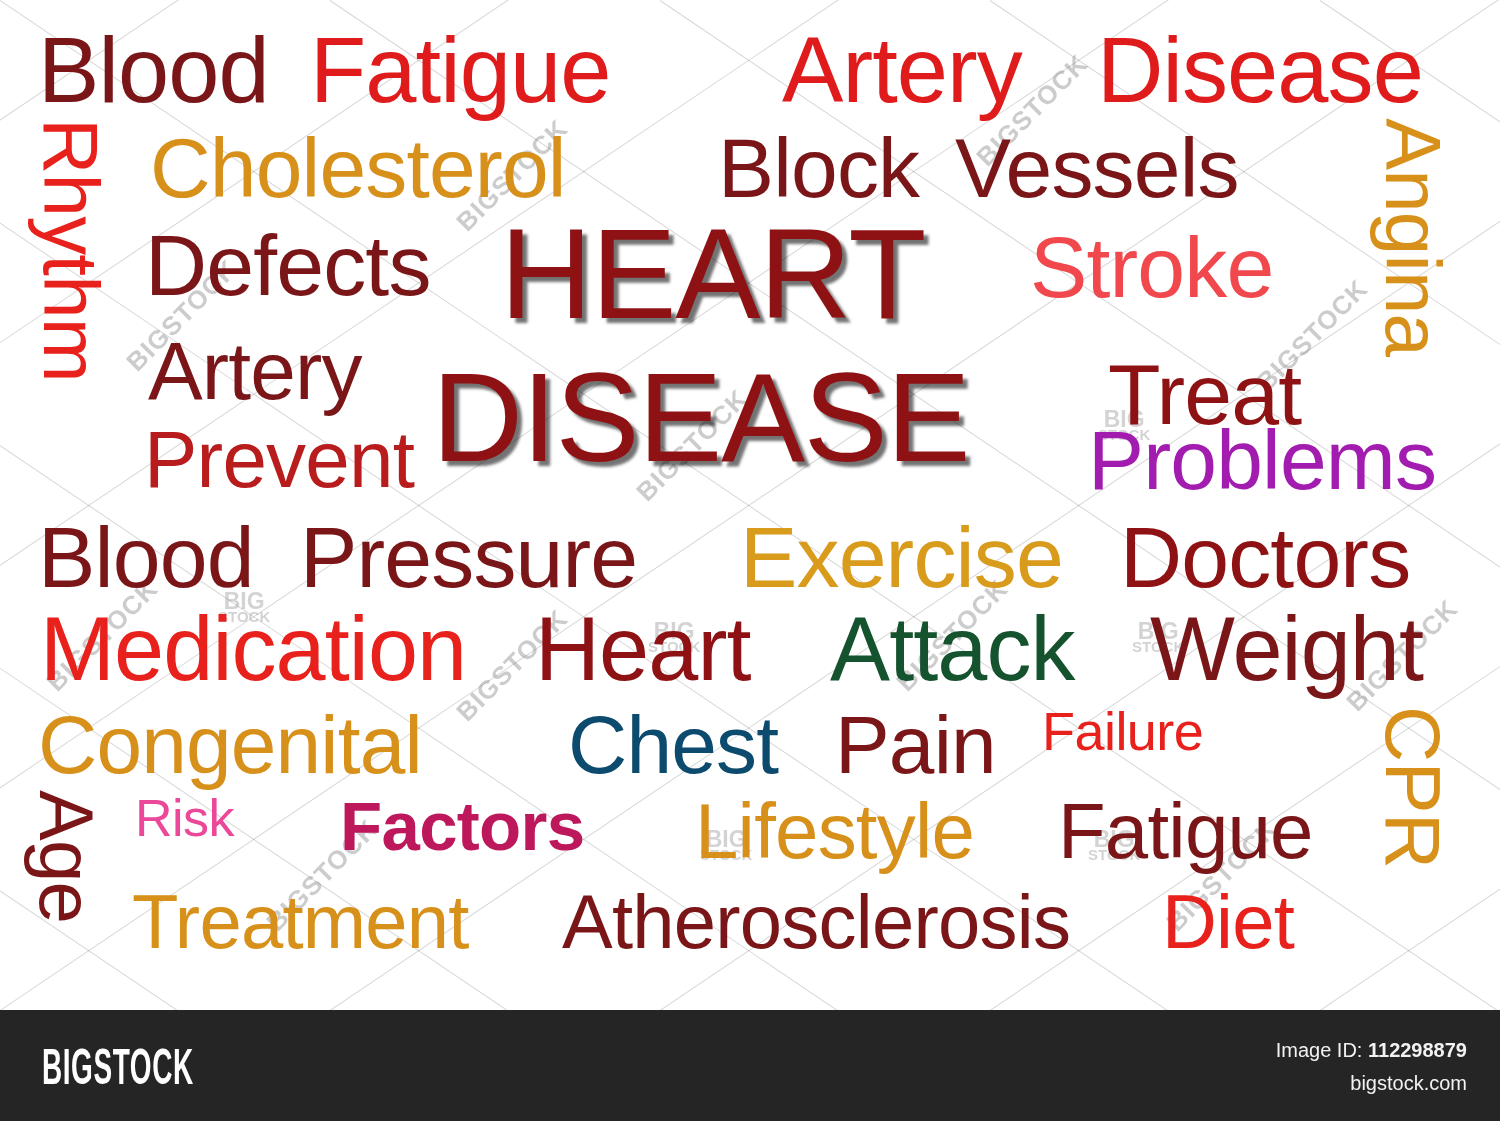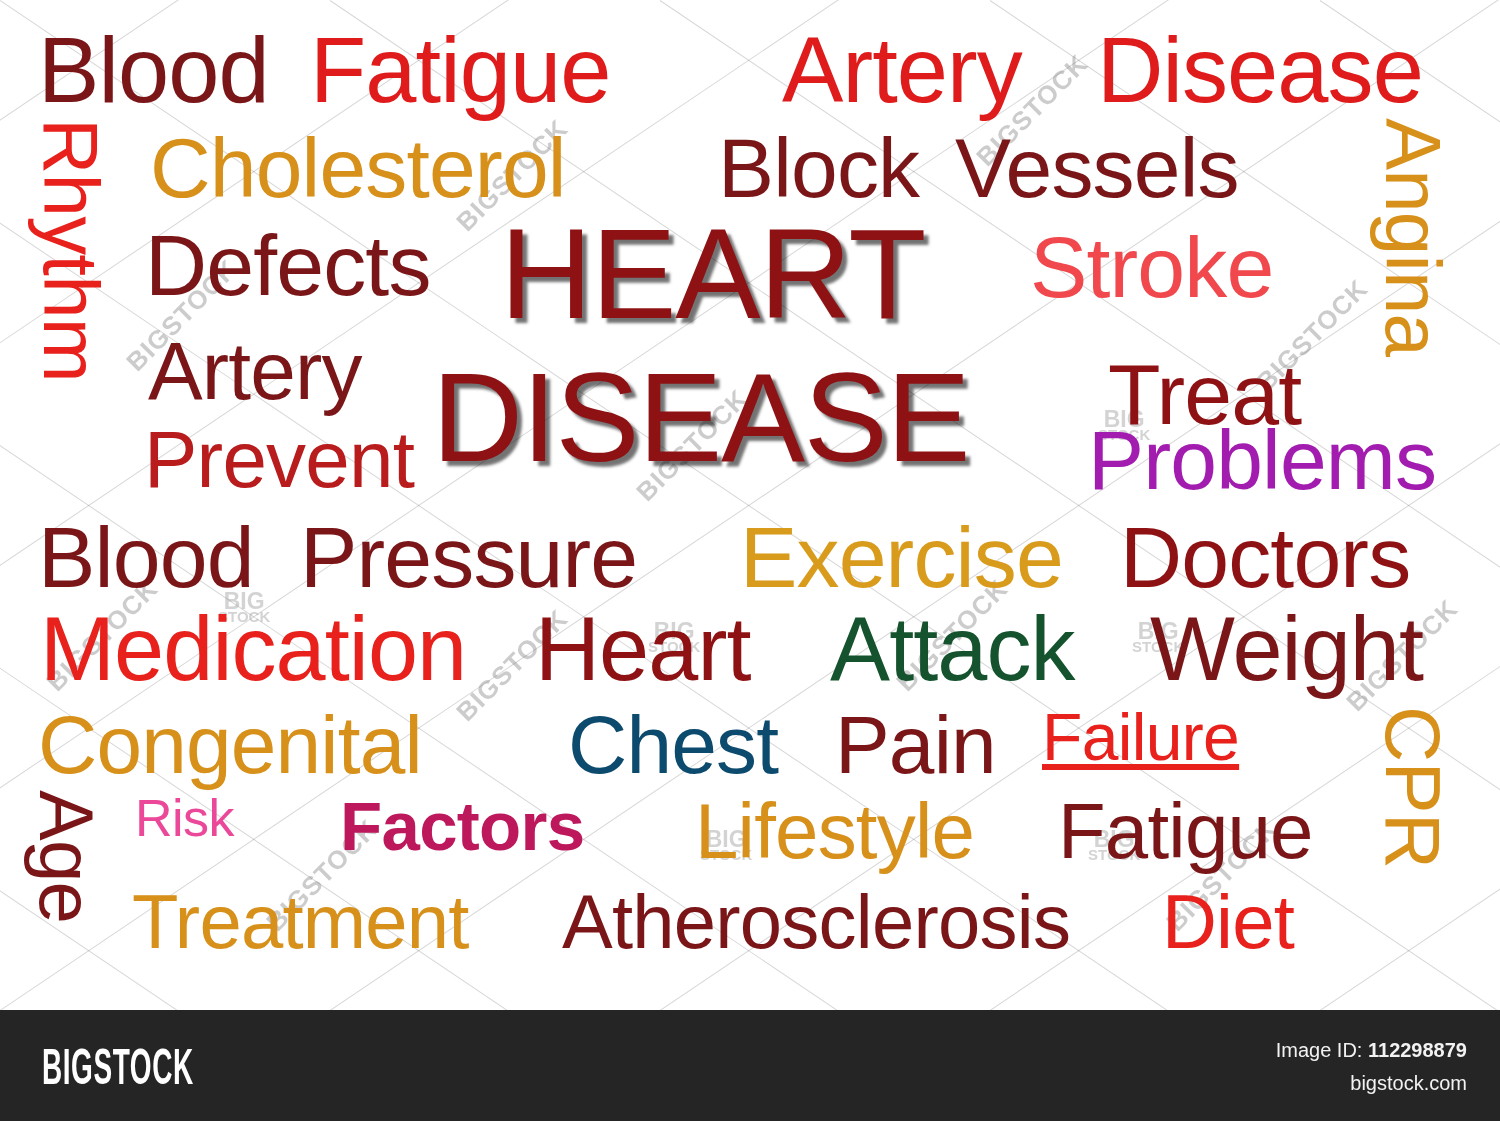--- a/index.html
+++ b/index.html
@@ -195,21 +195,21 @@
         <div class="word" style="left: 300px; top: 514px; font-size: 86px; color: rgb(122, 21, 24);">Pressure</div>
         <div class="word" style="left: 740px; top: 514px; font-size: 86px; color: rgb(217, 155, 28);">Exercise</div>
         <div class="word" style="left: 1120px; top: 514px; font-size: 86px; color: rgb(142, 17, 19);">Doctors</div>
         <div class="word" style="left: 40px; top: 604px; font-size: 90px; color: rgb(232, 33, 28);">Medication</div>
         <div class="word" style="left: 535px; top: 604px; font-size: 90px; color: rgb(142, 17, 19);">Heart</div>
         <div class="word" style="left: 830px; top: 604px; font-size: 90px; color: #14532d;">Attack</div>
         <div class="word" style="left: 1150px; top: 604px; font-size: 90px; color: rgb(122, 21, 24);">Weight</div>
         <div class="word" style="left: 38px; top: 704px; font-size: 82px; color: rgb(215, 144, 25);">Congenital</div>
         <div class="word" style="left: 540px; top: 704px; font-size: 82px; color: #0c4a6e; margin-left: 28px;">Chest</div>
         <div class="word" style="left: 795px; top: 704px; font-size: 82px; color: rgb(122, 21, 24); margin-left: 40px;">Pain</div>
-        <div class="word" style="left: 1042px; top: 704px; font-size: 66px; color: rgb(232, 33, 28); text-decoration: underline;">Failure</div>
+        <div class="word" style="left: 1042px; top: 704px; font-size: 54px; color: rgb(232, 33, 28);">Failure</div>
         <div class="word rot" style="left: 1452px; top: 706px; font-size: 78px; color: rgb(215, 144, 25); transform: rotate(90deg);">CPR</div>
         <div class="word rot" style="left: 104px; top: 790px; font-size: 76px; color: rgb(122, 21, 24); transform: rotate(90deg);">Age</div>
         <div class="word" style="left: 135px; top: 792px; font-size: 52px; color: #ec4899;">Risk</div>
         <div class="word" style="left: 340px; top: 792px; font-size: 69px; color: #be185d; font-weight: bold;">Factors</div>
         <div class="word" style="left: 695px; top: 792px; font-size: 78px; color: rgb(215, 144, 25);">Lifestyle</div>
         <div class="word" style="left: 1058px; top: 792px; font-size: 78px; color: rgb(122, 21, 24);">Fatigue</div>
         <div class="word" style="left: 132px; top: 884px; font-size: 76px; color: rgb(215, 144, 25);">Treatment</div>
         <div class="word" style="left: 562px; top: 884px; font-size: 76px; color: rgb(122, 21, 24);">Atherosclerosis</div>
         <div class="word" style="left: 1162px; top: 884px; font-size: 76px; color: rgb(232, 33, 28);">Diet</div>
       </div>

